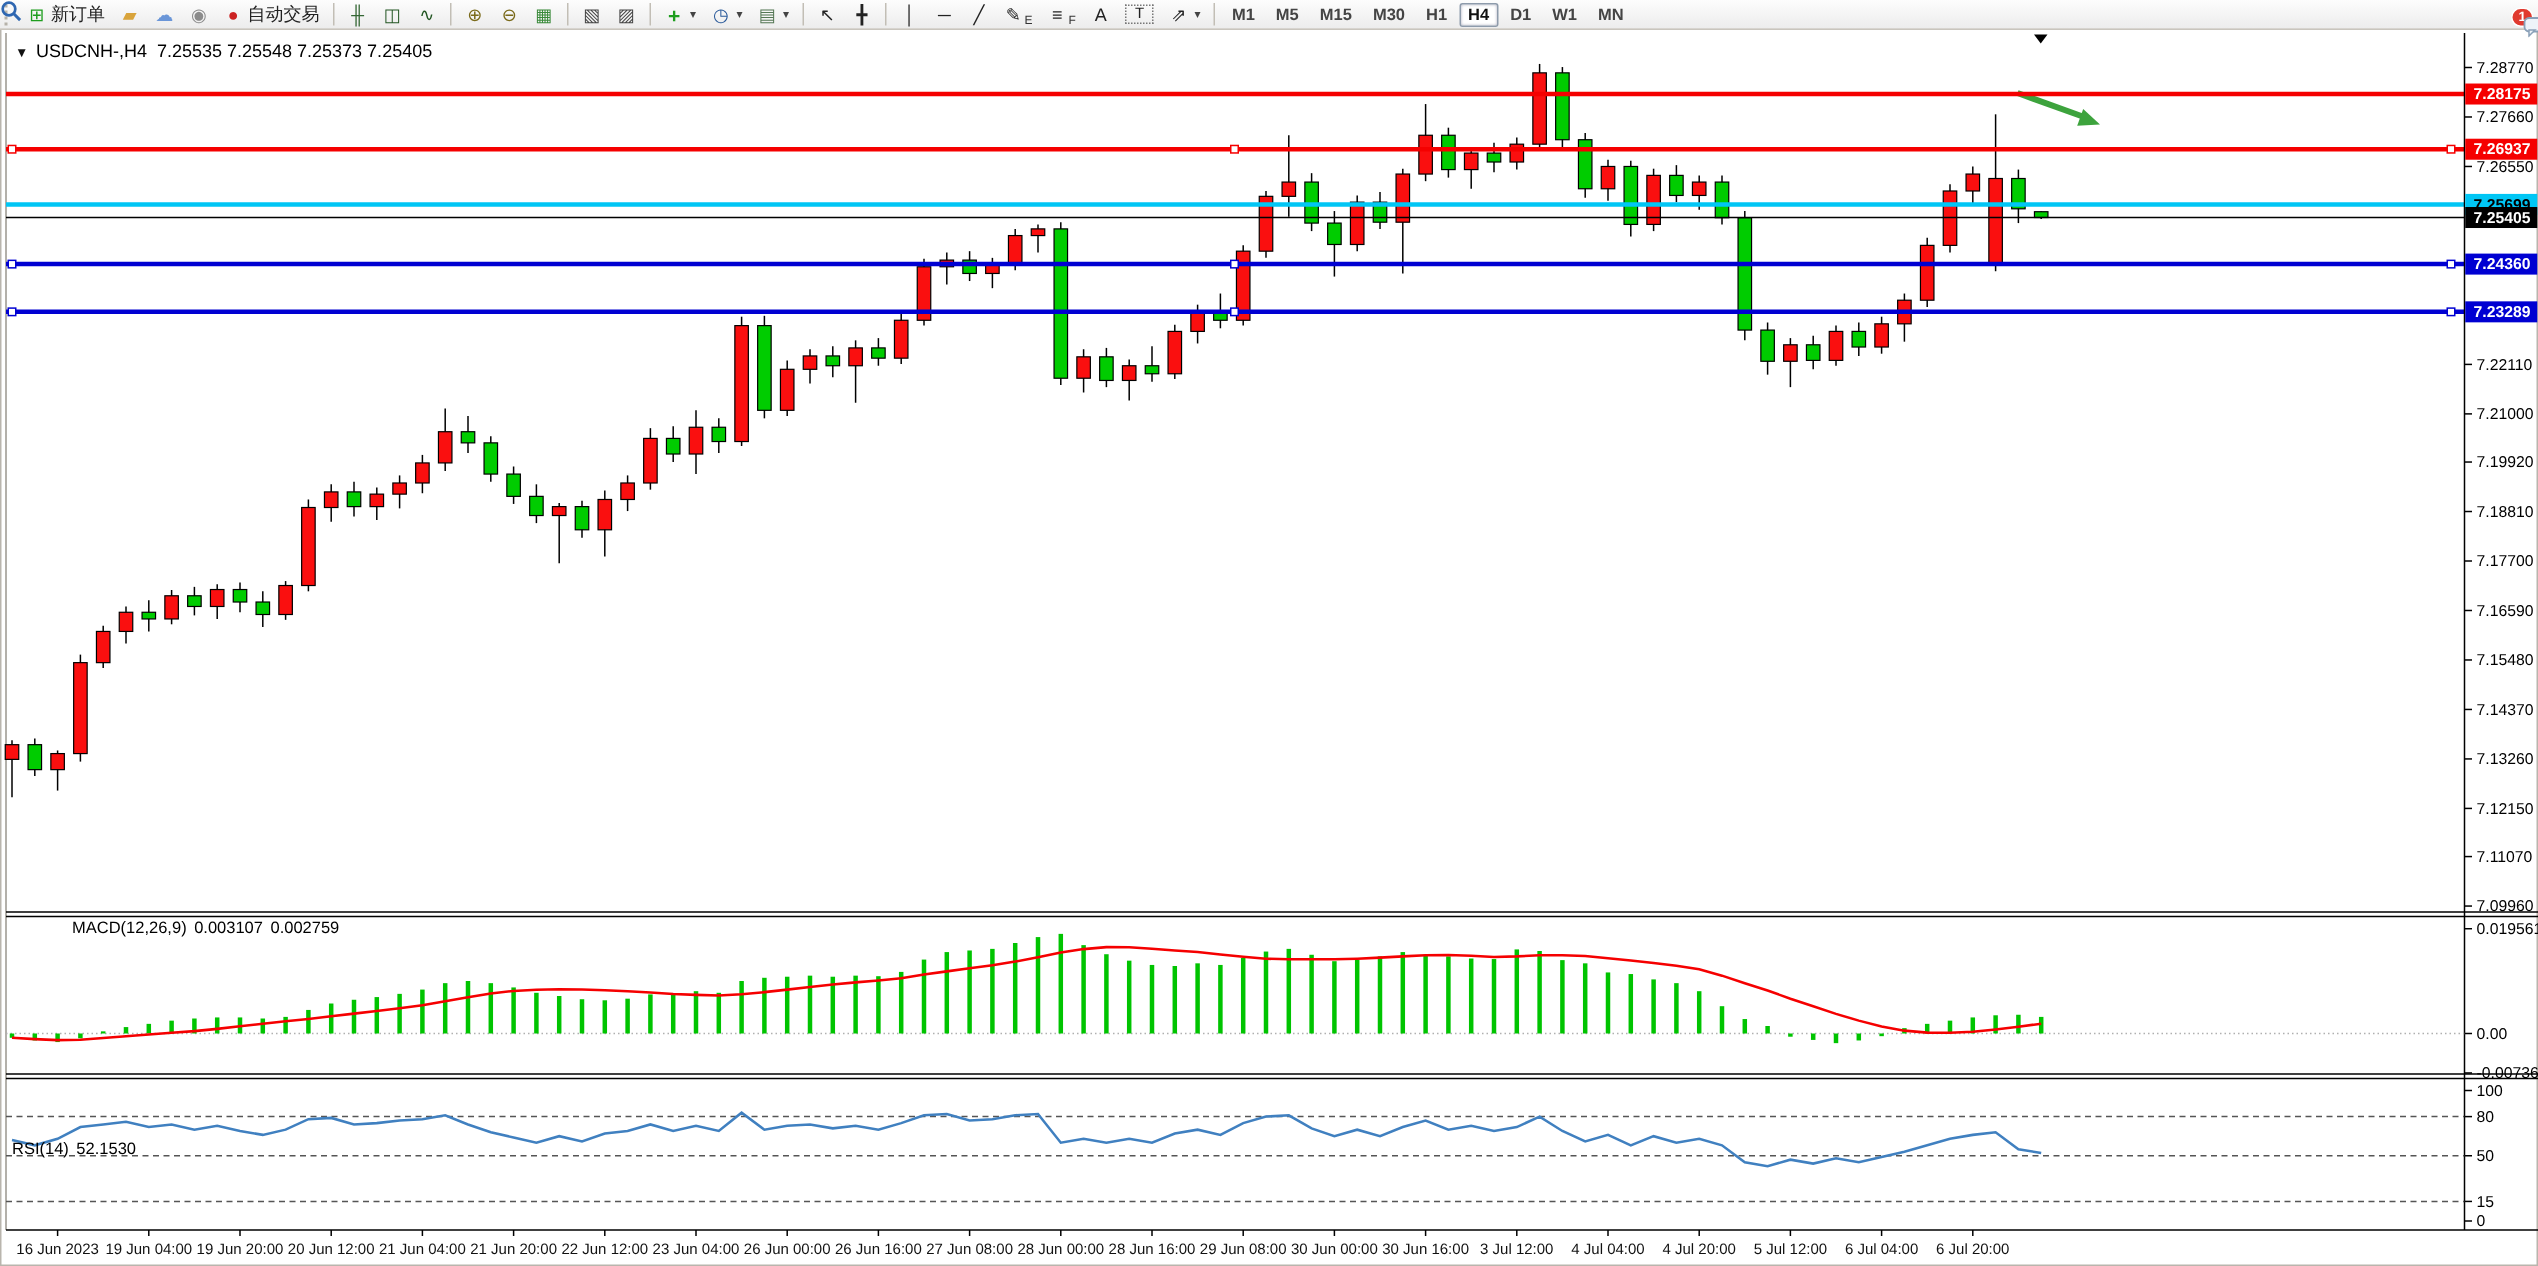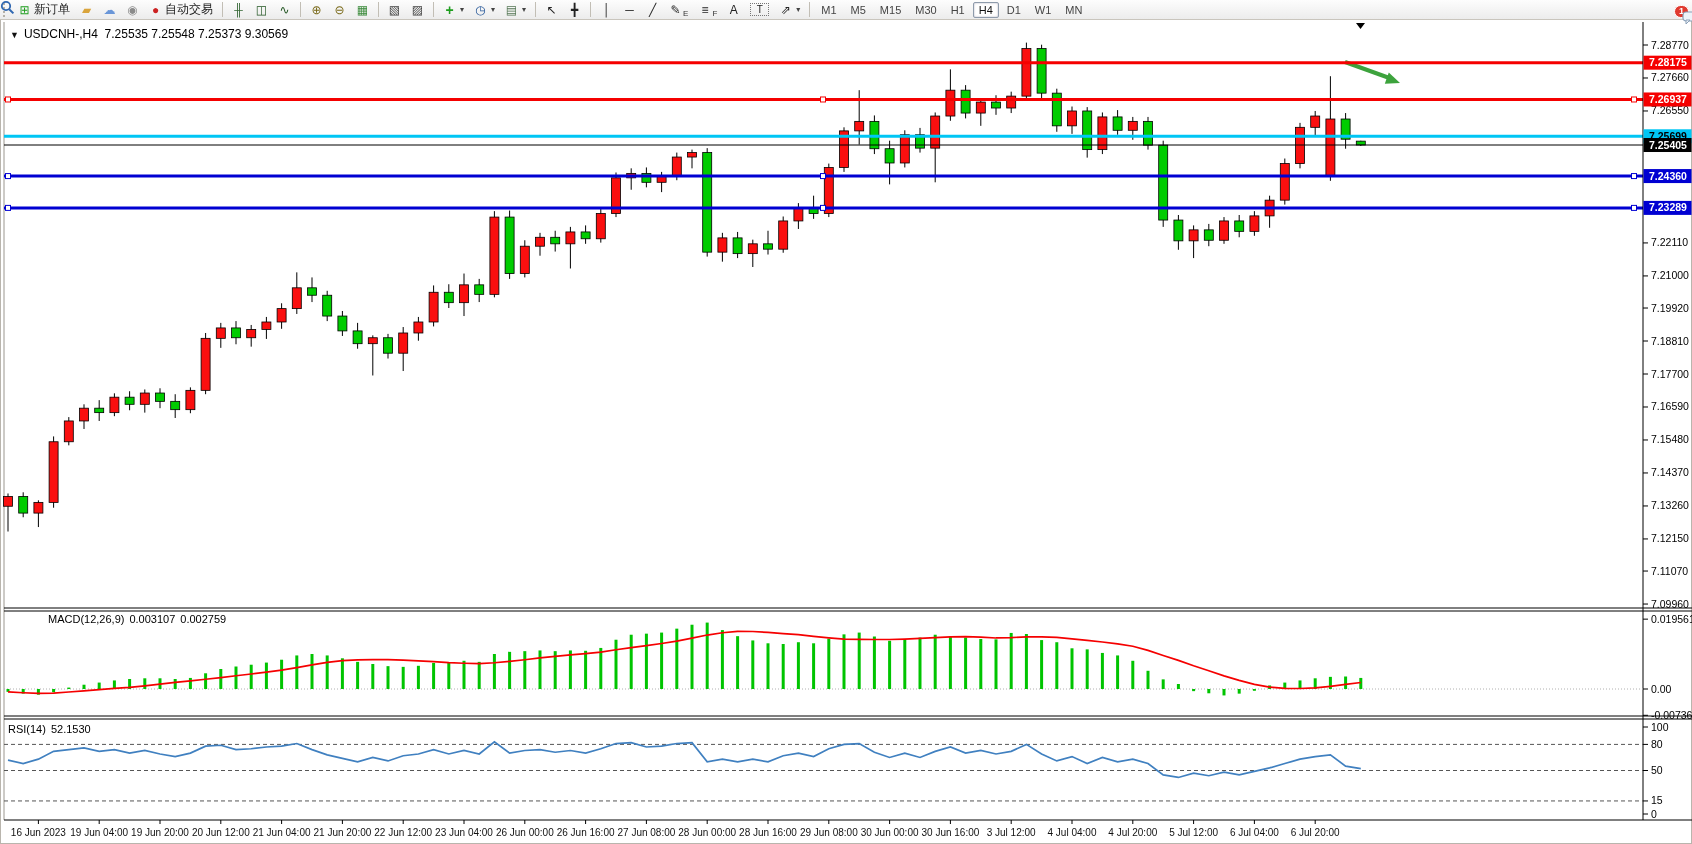--- a/index.html
+++ b/index.html
@@ -7,32 +7,32 @@
   
   #toolbar{position:absolute;left:0;top:0;width:1692px;height:19px;background:linear-gradient(#fdfdfd,#ececec);
     border-bottom:1px solid #c9c5bd;display:flex;align-items:center;z-index:5;font-size:12px;}
   .tb-grip{width:5px;height:14px;border-left:2px dotted #b5b1a8;margin:0 3px;}
   .tb-sep{width:1px;height:15px;background:#c2beb5;margin:0 4px;}
   .tb-btn{display:flex;align-items:center;gap:3px;padding:1px 4px;height:16px;border:1px solid transparent;
     border-radius:2px;cursor:default;color:#222;white-space:nowrap;}
   .tb-glyph{font-size:12px;line-height:14px;display:inline-block;text-align:center;min-width:13px;}
   .tb-sub{font-size:8px;margin-left:-2px;color:#333;align-self:flex-end;}
   .tb-caret{font-size:8px;color:#444;margin-left:1px;}
-  .tf-btn{padding:1px 5px;margin:14px 1px;font-size:11px;font-weight:normal;color:#444;border:1px solid transparent;border-radius:2px;}
+  .tf-btn{padding:1px 5px;margin:14px 1px;font-size:11px;font-weight:bold;color:#444;border:1px solid transparent;border-radius:2px;}
   .tf-btn.active{background:#fff;border:1px solid #8e9bab;box-shadow:inset 0 0 2px #aab;color:#111;}
   #tb-right{margin-left:auto;display:flex;align-items:center;gap:8px;padding-right:10px;}
   #chat-badge{position:absolute;top:-5px;right:-7px;background:#e03a2f;color:#fff;font-size:9px;font-weight:bold;
     border-radius:8px;padding:0 4px;line-height:11px;border:1px solid #fff;}
   .boxT{border:1px dotted #777;padding:0 2px;font-size:10px;line-height:11px;}
   
   #chart-title{position:absolute;left:10px;top:27px;z-index:4;font-size:12px;color:#000;font-weight:500;}
   #chart-title .dd{font-size:9px;margin-right:5px;color:#111;}
   .ind-label{position:absolute;left:8px;z-index:4;font-size:11px;color:#000;}
   #macd-label{top:613px;margin-left:40px;}
-  #rsi-label{top:723px;}
+  #rsi-label{top:760px;}
   .ind-label span{margin-right:5px;}
   svg{position:absolute;left:0;top:0;z-index:1;}
   svg text{font-family:"Liberation Sans",sans-serif;}
 </style>
 </head>
 <body>
 
 <div id="app">
   <div id="toolbar">
       <div class="tb-grip"></div>
@@ -149,21 +149,21 @@
           <svg width="17" height="15">
             <rect x="1" y="2" width="13" height="9" rx="3" fill="#eef3f9" stroke="#8aa0b8" stroke-width="1.2"></rect>
             <polygon points="4,10 4,14 8,10" fill="#eef3f9" stroke="#8aa0b8" stroke-width="1"></polygon>
           </svg>
           <span id="chat-badge">1</span>
         </span>
       </div>
     </div>
 
   <div id="chart-title">
-    <span class="dd">▼</span><span>USDCNH-,H4</span>&nbsp;&nbsp;<span>7.25535 7.25548 7.25373 9.30569</span>
+    <span class="dd">▼</span><span>USDCNH-,H4</span>&nbsp;&nbsp;<span>7.25535 7.25548 7.25373 7.25405</span>
   </div>
 
   <div id="macd-label" class="ind-label">
     <span>MACD(12,26,9)</span><span>0.003107</span><span>0.002759</span>
   </div>
 
   <div id="rsi-label" class="ind-label">
     <span>RSI(14)</span><span>52.1530</span>
   </div>
 

